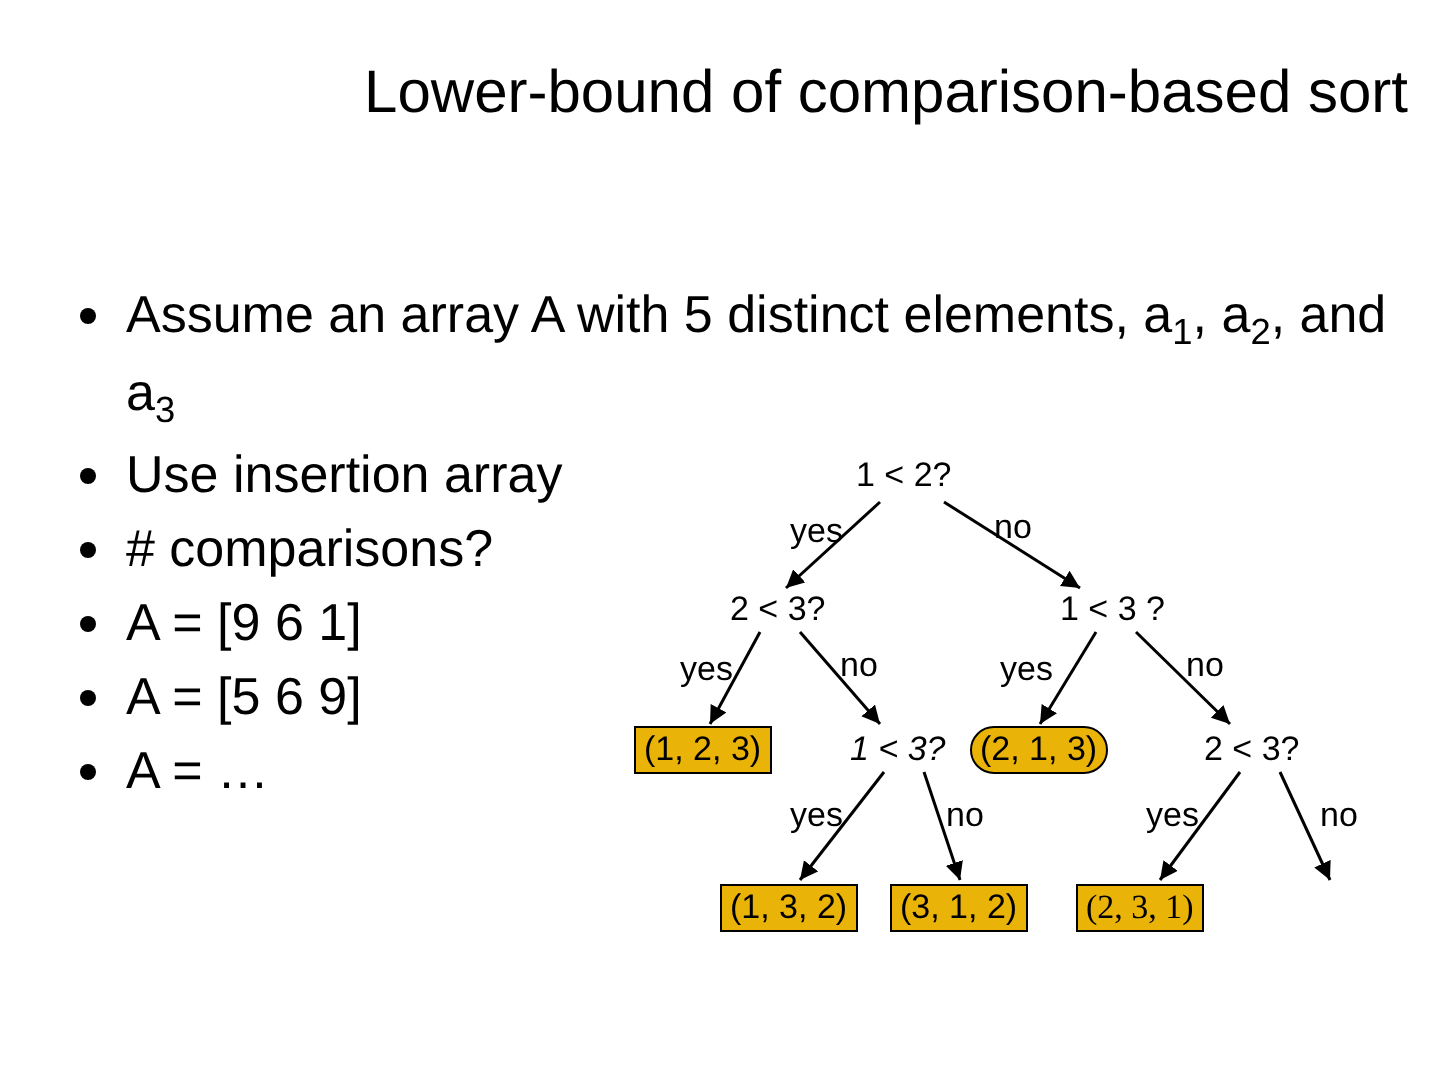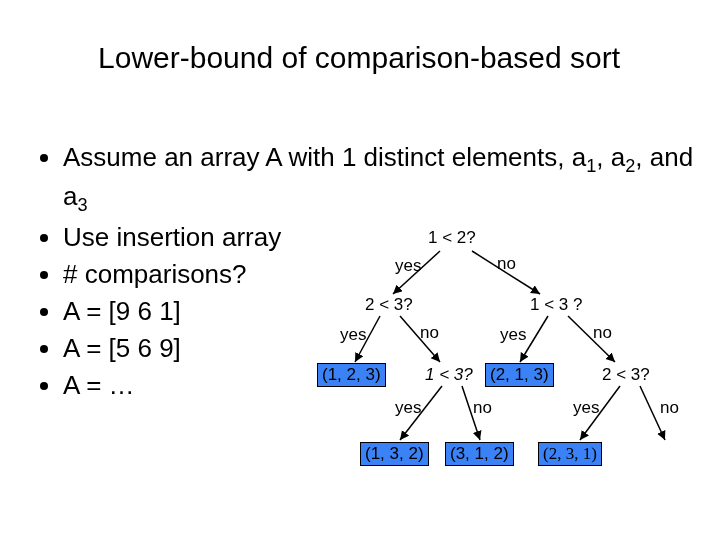--- a/index.html
+++ b/index.html
@@ -13,24 +13,23 @@
   }
   .slide {
     position: relative;
     width: 720px;
     height: 540px;
   }
   .title {
     position: absolute;
     top: 30px;
     left: 0;
-    right: 2px;
-    text-align: center;
+    right: 16px;
+    text-align: right;
     font-size: 30px;
-    margin-top: 11px;
   }
   .bullets {
     position: absolute;
     top: 140px;
     left: 35px;
     width: 660px;
     font-size: 26px;
     line-height: 1.35;
   }
   .bullets ul {
@@ -53,21 +52,21 @@
   }
   .dlabel {
     position: absolute;
     font-size: 17px;
     white-space: nowrap;
   }
   .box {
     position: absolute;
     font-size: 17px;
     white-space: nowrap;
-    background: #3b82f6;
+    background: #eab308;
     border: 1px solid #000;
     padding: 1px 4px;
   }
   svg.arrows {
     position: absolute;
     left: 0;
     top: 0;
     width: 720px;
     height: 540px;
   }
@@ -75,21 +74,21 @@
 </head>
 <body>
 
 <div class="slide">
 
   <div class="title">Lower-bound of comparison-based sort</div>
 
   <div class="bullets">
     <ul>
       <li>
-        <span>Assume an array A with 1 distinct elements, a</span><span class="sub">1</span><span>, a</span><span class="sub">2</span><span>, and a</span><span class="sub">3</span>
+        <span>Assume an array A with 5 distinct elements, a</span><span class="sub">1</span><span>, a</span><span class="sub">2</span><span>, and a</span><span class="sub">3</span>
       </li>
       <li>Use insertion array</li>
       <li># comparisons?</li>
       <li>A = [9 6 1]</li>
       <li>A = [5 6 9]</li>
       <li>A = …</li>
     </ul>
   </div>
 
   <div class="diagram">
@@ -123,21 +122,21 @@
     <div class="dlabel" style="left:365px; top:295px;">2 &lt; 3?</div>
     <div class="dlabel" style="left:530px; top:295px;">1 &lt; 3 ?</div>
 
     <div class="dlabel" style="left:340px; top:325px;">yes</div>
     <div class="dlabel" style="left:420px; top:323px;">no</div>
     <div class="dlabel" style="left:500px; top:325px;">yes</div>
     <div class="dlabel" style="left:593px; top:323px;">no</div>
 
     <div class="box" style="left:317px; top:363px;">(1, 2, 3)</div>
     <div class="dlabel" style="left:425px; top:365px;font-style:italic;">1 &lt; 3?</div>
-    <div class="box" style="left:485px; top:363px;">(2, 1, 3)</div>
+    <div class="box" style="left:485px; top:363px;border-radius:12px;">(2, 1, 3)</div>
     <div class="dlabel" style="left:602px; top:365px;">2 &lt; 3?</div>
 
     <div class="dlabel" style="left:395px; top:398px;">yes</div>
     <div class="dlabel" style="left:473px; top:398px;">no</div>
     <div class="dlabel" style="left:573px; top:398px;">yes</div>
     <div class="dlabel" style="left:660px; top:398px;">no</div>
 
     <div class="box" style="left:360px; top:442px;">(1, 3, 2)</div>
     <div class="box" style="left:445px; top:442px;">(3, 1, 2)</div>
     <div class="box" style="left:538px; top:442px;font-family:Liberation Serif, serif;">(2, 3, 1)</div>

